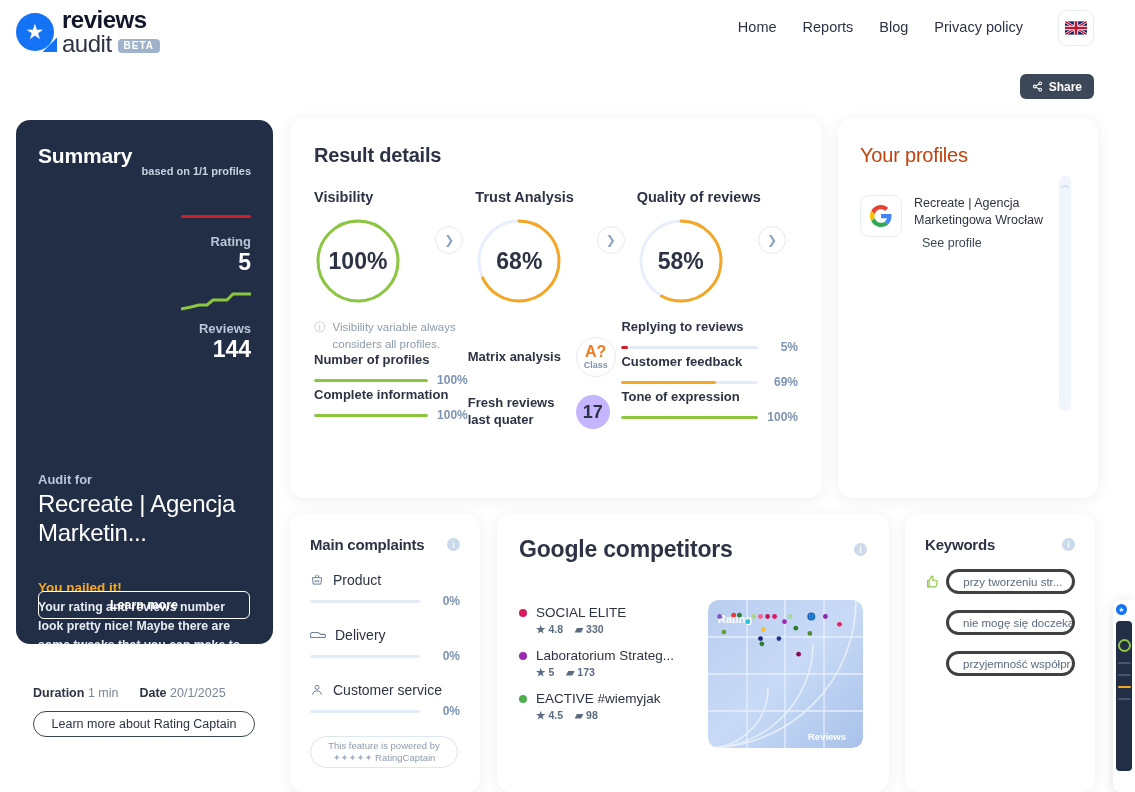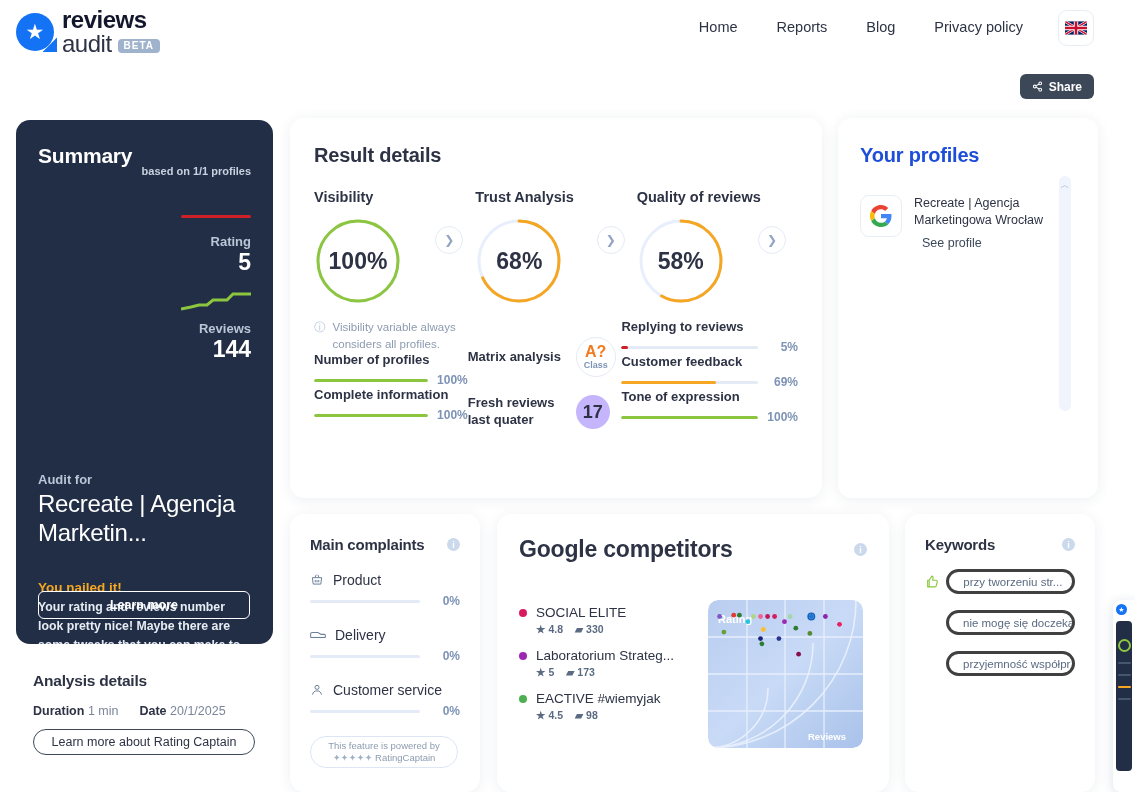--- a/index.html
+++ b/index.html
@@ -29,21 +29,21 @@
     clip-path: polygon(100% 0, 100% 100%, 0 100%);
   }
   .logo-text { line-height: 1.02; }
   .logo-text .l1 { font-size: 24px; font-weight: bold; color: #13172b; letter-spacing: -0.5px; }
   .logo-text .l2row { display: flex; align-items: center; gap: 6px; }
   .logo-text .l2 { font-size: 24px; color: #2d3345; letter-spacing: -0.5px; }
   .beta {
     background: #9fb3cc; color: #fff; font-size: 10px; font-weight: bold;
     letter-spacing: 1px; padding: 2px 6px; border-radius: 4px; margin-top: 3px;
   }
-  .nav { position: absolute; right: 112px; top: 19px; display: flex; gap: 39px; }
+  .nav { position: absolute; right: 112px; top: 19px; display: flex; gap: 26px; }
   .nav a { color: #2d3345; font-size: 14.5px; text-decoration: none; }
   .flag-btn {
     position: absolute; right: 41px; top: 10px;
     width: 36px; height: 36px; border-radius: 9px; background: #fff;
     border: 1px solid #e8edf5; display: flex; align-items: center; justify-content: center;
   }
   .flag { width: 22px; height: 14px; border-radius: 2px; overflow: hidden; }
 
   .share-btn {
     position: absolute; right: 41px; top: 74px;
@@ -133,21 +133,21 @@
   .class-badge .a { font-size: 16px; font-weight: bold; color: #f47a20; }
   .class-badge .c { font-size: 9px; font-weight: bold; color: #7d93b5; margin-top: 1px; }
   .fresh-badge {
     width: 34px; height: 34px; border-radius: 50%; background: #c4b5fd;
     display: flex; align-items: center; justify-content: center;
     font-size: 18px; font-weight: bold; color: #2d3345;
   }
 
   
   .profiles { left: 838px; top: 118px; width: 260px; height: 380px; padding: 26px 22px; }
-  .profiles h2 { font-size: 20px; font-weight: bold; color: #1d4ed8; letter-spacing: -0.2px; }
+  .profiles h2 { font-size: 20px; font-weight: normal; color: #c2410c; letter-spacing: -0.2px; }
   .profile-item { display: flex; gap: 12px; margin-top: 28px; }
   .gbox { width: 42px; height: 42px; border-radius: 9px; border: 1px solid #e8edf5;
     display: flex; align-items: center; justify-content: center; flex-shrink: 0; }
   .pname { font-size: 12.5px; color: #2d3345; line-height: 1.35; }
   .see-profile { font-size: 12.5px; color: #3c4858; margin-top: 7px; margin-left: 8px;
     display: inline-block; text-decoration: none; }
   .vscroll { position: absolute; right: 27px; top: 58px; width: 12px; height: 235px;
     background: #eff4fd; border-radius: 6px; }
   .vscroll .up { position: absolute; top: 3px; left: 0; right: 0; text-align: center;
     font-size: 9px; color: #9fb3cc; }
@@ -272,21 +272,20 @@
 
     <div class="nailed">
       <div class="nailed-title">You nailed it!</div>
       <div class="nailed-body">Your rating and reviews number look pretty nice! Maybe there are some tweaks that you can make to be even better! Dig into the analysis below and see what you can upgrade!</div>
     </div>
 
     <button class="learn-more">Learn more</button>
   </div>
 
   <div class="analysis">
-    <h3>Analysis details</h3>
     <div class="row">
       <span class="k">Duration</span>
       <span class="v">1 min</span>
       <span class="sp"></span>
       <span class="k">Date</span>
       <span class="v">20/1/2025</span>
     </div>
     <button class="rc-btn">Learn more about Rating Captain</button>
   </div>
 

